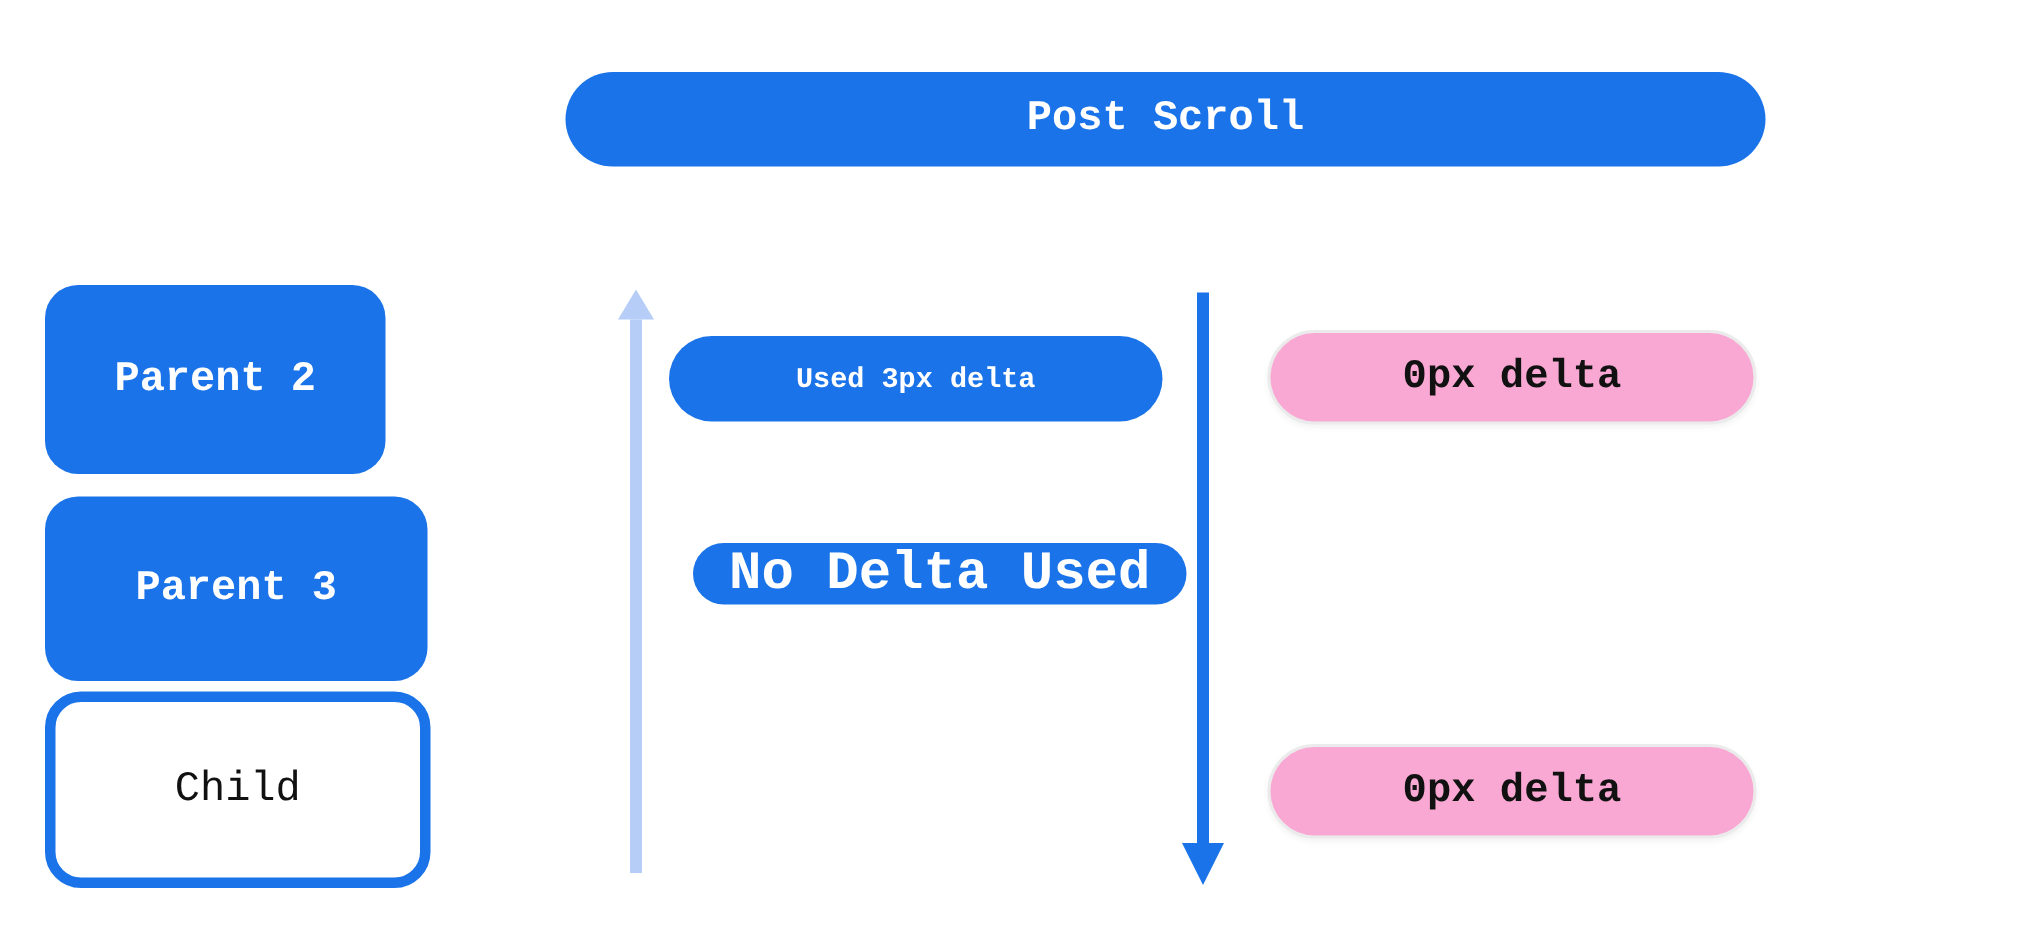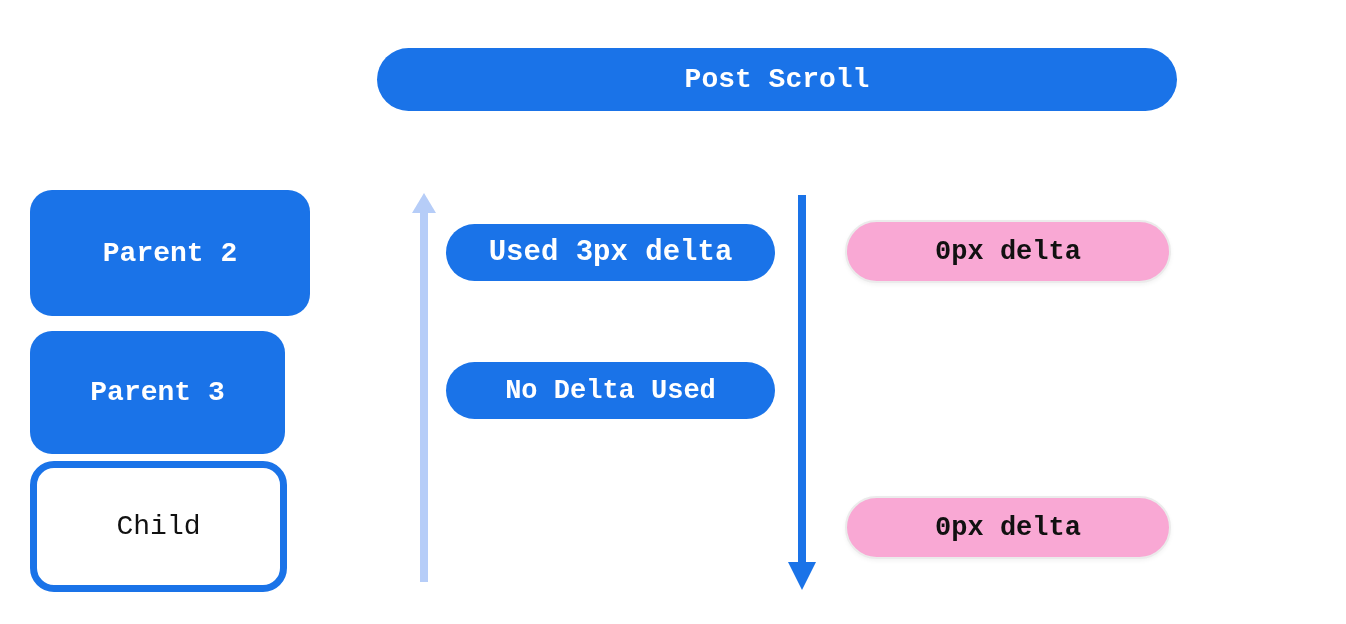--- a/index.html
+++ b/index.html
@@ -18,29 +18,29 @@
     font-weight:700;
   }
   .white-pill{
     background:#f9a8d4;
     border:2px solid var(--white-pill-border,#ebebeb);
     color:var(--text-dark,#111111);
     font-weight:700;
     box-shadow:0 2px 4px rgba(0,0,0,0.05);
   }
   #banner{left:377px;top:48px;width:800px;height:63px;border-radius:32px;font-size:28px;}
-  #parent2{left:30px;top:190px;width:280px;height:126px;border-radius:22px;font-size:28px;}
+  #parent2{left:30px;top:190px;width:227px;height:126px;border-radius:22px;font-size:28px;}
   #parent1{left:30px;top:331px;width:255px;height:123px;border-radius:22px;font-size:28px;}
   #child{
     left:30px;top:461px;width:257px;height:131px;border-radius:24px;font-size:28px;
     background:#ffffff;border:7px solid var(--primary-blue,#1a73e8);
     color:var(--text-dark,#111111);font-weight:500;
   }
-  #used-delta{left:446px;top:224px;width:329px;height:57px;border-radius:29px;font-size:29px;}
-  #no-delta{left:446px;top:362px;width:329px;height:57px;border-radius:29px;font-size:27px;}
+  #used-delta{left:446px;top:224px;width:329px;height:57px;border-radius:29px;font-size:19px;}
+  #no-delta{left:462px;top:362px;width:329px;height:41px;border-radius:29px;font-size:36px;}
   #zero-top{left:845px;top:220px;width:326px;height:63px;border-radius:32px;font-size:27px;}
   #zero-bottom{left:845px;top:496px;width:326px;height:63px;border-radius:32px;font-size:27px;}
 
   .arrow{position:absolute;display:flex;flex-direction:column;align-items:center;}
   #arrow-up{left:412px;top:193px;width:24px;height:389px;}
   .arrow-head-up{
     width:0;height:0;
     border-left:12px solid transparent;
     border-right:12px solid transparent;
     border-bottom:20px solid var(--light-blue,#b6cdf8);

